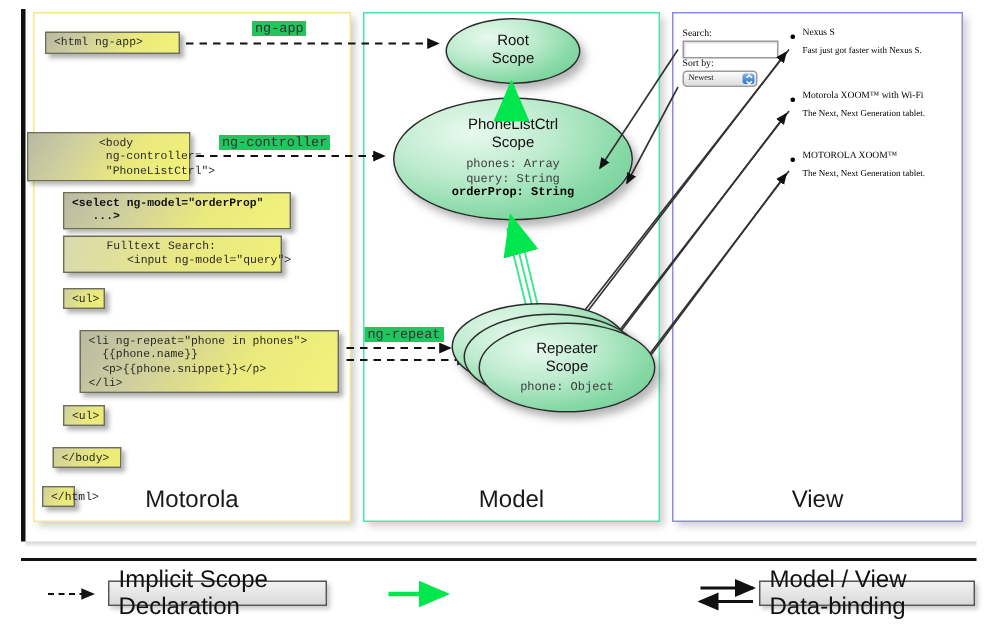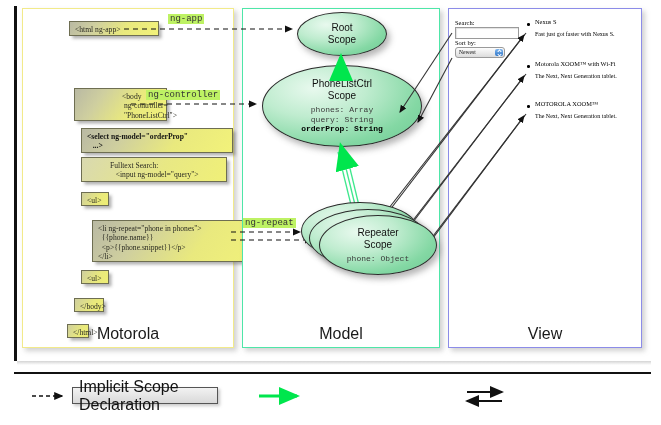--- a/index.html
+++ b/index.html
@@ -16,44 +16,44 @@
          box-shadow:3px 3px 5px rgba(120,120,120,.35);}
   .panel.template{left:22px;width:210px;border:1.5px solid #f2ea8a;}
   .panel.model{left:242px;width:196px;border:1.5px solid #4ee6a8;}
   .panel.view{left:448px;width:192px;border:1.5px solid #8c8ce8;}
 
   .panel-title{position:absolute;bottom:4px;left:0;right:0;text-align:center;
          font-size:16px;color:#1a1a1a;font-family:"Liberation Sans",sans-serif;}
 
   
   .codebox{position:absolute;box-sizing:border-box;
-         font-family:Liberation Serif, serif;font-size:7.6px;line-height:9.4px;
+         font-family:Liberation Mono, monospace;font-size:7.6px;line-height:9.4px;
          color:#2a2a22;padding:3px 5px;white-space:pre;
          border:1px solid #6e6e52;
          background:linear-gradient(125deg,#b9b9a3 0%,#cfcf9f 28%,#e9e97e 62%,#f2f27a 100%);
-         box-shadow:2.5px 2.5px 3px rgba(80,80,80,.45);margin-left:39px;}
+         box-shadow:2.5px 2.5px 3px rgba(80,80,80,.45);}
   .codebox.bold{font-weight:bold;color:#111;}
   .codebox.plain{background:linear-gradient(120deg,#d9d9b0 0%,#e8e884 55%,#f0f078 100%);padding-left:28px;}
   .codebox.small{background:linear-gradient(120deg,#cfcf9e 0%,#e9e97c 60%,#eeee74 100%);}
 
   
   .scope{position:absolute;border-radius:50%;
          border:1.6px solid #2b2b2b;
          background:radial-gradient(ellipse at 32% 28%,#e8f9ee 0%,#bfeccf 35%,#84d8a4 70%,#6cc892 100%);
          box-shadow:3px 4px 6px rgba(90,90,90,.45);
          display:flex;flex-direction:column;align-items:center;justify-content:center;
          text-align:center;}
   .scope .t{font-family:"Liberation Sans",sans-serif;font-size:10px;color:#111;line-height:12px;}
   .scope .m{font-family:"Liberation Mono",monospace;font-size:8px;color:#3b3b3b;
             line-height:9.6px;margin-top:3px;}
   .scope .m b{color:#000;}
 
   
   .alabel{position:absolute;font-family:"Liberation Mono",monospace;font-size:9px;
-          color:#333;background:#bef264;padding:0 2px;}
+          color:#333;background:#22c55e;padding:0 2px;}
 
   
   .vlabel{position:absolute;font-family:"Liberation Serif",serif;font-size:6.5px;color:#000;}
   .vinput{position:absolute;background:#fff;border:1px solid #9a9a9a;
           box-shadow:inset 1px 1px 1px rgba(0,0,0,.12);}
   .vselect{position:absolute;box-sizing:border-box;
           background:linear-gradient(to bottom,#fdfdfd,#dcdcdc);
           border:1px solid #9a9a9a;border-radius:3px;
           font-family:"Liberation Serif",serif;font-size:5.6px;color:#111;
           padding-left:3px;line-height:9px;}
@@ -88,40 +88,40 @@
 
   <div class="frame"></div>
   <div class="frame-shadow"></div>
 
   <div class="panel template">
     <div class="panel-title">Motorola</div>
   </div>
 
   <div class="codebox" style="left:30px;top:21px;width:90px;height:15px;">&lt;html ng-app&gt;</div>
 
-  <div class="codebox" style="left:35px;top:88px;width:93px;height:33px;padding-left:47px;">&lt;body
+  <div class="codebox" style="left:18px;top:88px;width:109px;height:33px;padding-left:47px;">&lt;body
  ng-controller=
  "PhoneListCtrl"&gt;</div>
 
   <div class="codebox bold" style="left:42px;top:128px;width:152px;height:25px;">&lt;select ng-model="orderProp"
    ...&gt;</div>
 
   <div class="codebox plain" style="left:42px;top:157px;width:146px;height:25px;">Fulltext Search:
    &lt;input ng-model="query"&gt;</div>
 
   <div class="codebox small" style="left:42px;top:192px;width:28px;height:14px;">&lt;ul&gt;</div>
 
   <div class="codebox" style="left:53px;top:220px;width:173px;height:42px;">&lt;li ng-repeat="phone in phones"&gt;
   {{phone.name}}
   &lt;p&gt;{{phone.snippet}}&lt;/p&gt;
 &lt;/li&gt;</div>
 
   <div class="codebox small" style="left:42px;top:270px;width:28px;height:14px;">&lt;ul&gt;</div>
 
-  <div class="codebox small" style="left:35px;top:298px;width:30px;height:14px;">&lt;/body&gt;</div>
+  <div class="codebox small" style="left:35px;top:298px;width:46px;height:14px;">&lt;/body&gt;</div>
 
   <div class="codebox small" style="left:28px;top:324px;width:22px;height:14px;">&lt;/html&gt;</div>
 
   <div class="panel model">
     <div class="panel-title">Model</div>
   </div>
 
   <div class="scope" style="left:297px;top:12px;width:88px;height:42px;">
     <div class="t">Root<br>Scope</div>
   </div>
@@ -230,15 +230,16 @@
           <path d="M0,0 L7,3 L0,6 z" fill="#111"></path>
         </marker>
       </defs>
       <path d="M18,22 L48,22" stroke="#111" stroke-width="1.3" stroke-dasharray="4,3" fill="none" marker-end="url(#lbk)"></path>
       <path d="M245,22 L283,22" stroke="#00e64d" stroke-width="3" fill="none" marker-end="url(#lgr)"></path>
       <path d="M453,18 L488,18" stroke="#111" stroke-width="2" fill="none" marker-end="url(#lbk3)"></path>
       <path d="M488,27 L453,27" stroke="#111" stroke-width="2" fill="none" marker-end="url(#lbk4)"></path>
     </svg>
 
     <div class="lgbox" style="left:58px;top:13px;width:146px;">Implicit Scope Declaration</div>
+    <div class="lgbox" style="left:492px;top:13px;width:144px;">Model / View Data-binding</div>
   </div>
 
 </div>
 
 </body></html>

